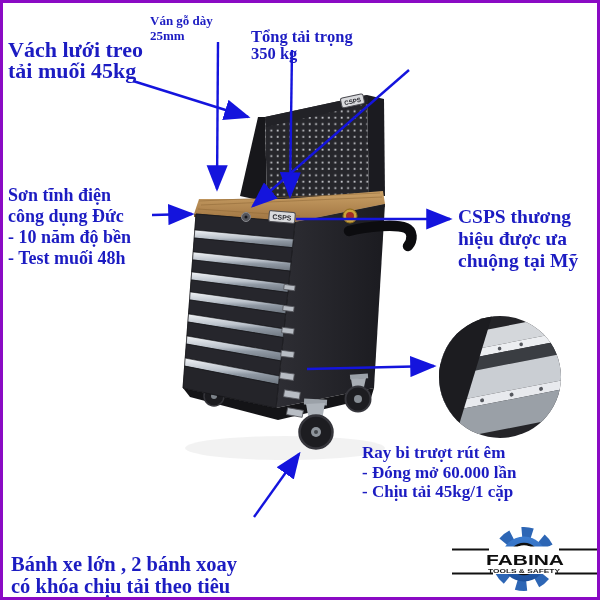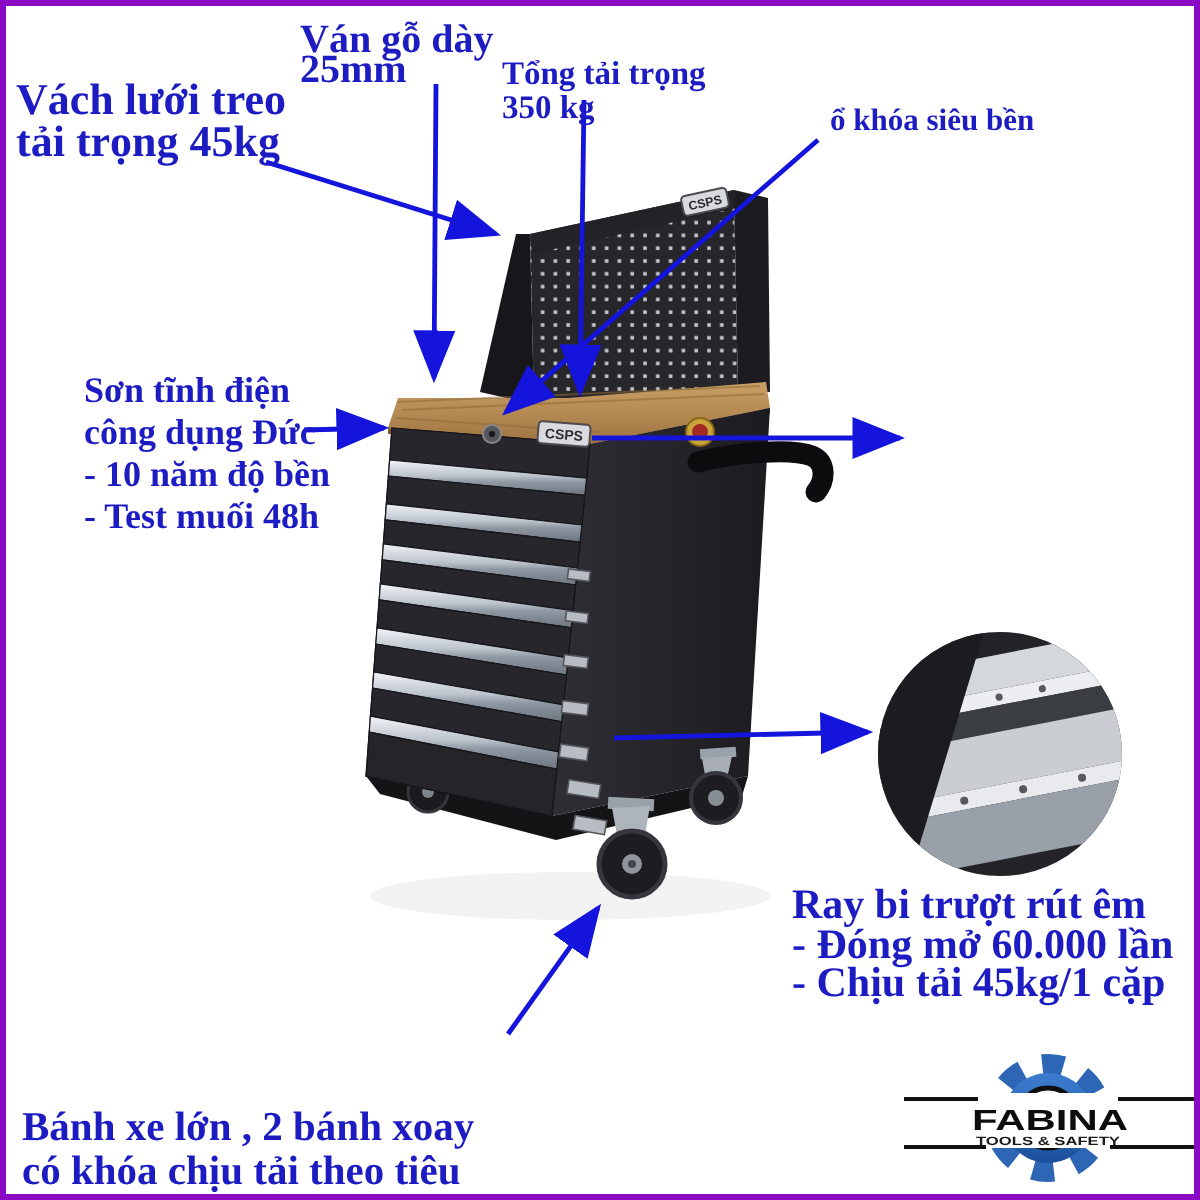--- a/index.html
+++ b/index.html
@@ -3,54 +3,56 @@
 <meta charset="utf-8">
 <style>
   html,body{margin:0;padding:0;background:#ffffff;}
   #stage{position:relative;width:600px;height:600px;background:#ffffff;overflow:hidden;
          font-family:"Liberation Serif", serif;}
   #frame{position:absolute;inset:0;border:3px solid #8a0ac4;pointer-events:none;z-index:50;}
   .svgwrap{position:absolute;left:0;top:0;width:600px;height:600px;z-index:1;}
   .ann{position:absolute;color:#1c1cc2;font-weight:bold;z-index:20;line-height:1.08;}
   .ann span{display:block;white-space:nowrap;}
   .ann-mesh  {left:8px;  top:39px;  font-size:22px;  line-height:21px;}
-  .ann-wood  {left:150px;top:13px;  font-size:20px;line-height:15px;}
+  .ann-wood  {left:150px;top:13px;  font-size:13px;line-height:15px;}
   .ann-load  {left:251px;top:12px;  font-size:16.5px;line-height:17px;margin-top:16px;}
   .ann-lock  {left:415px;top:53px;  font-size:15.5px;}
-  .ann-paint {left:8px;  top:185px; font-size:18px;  line-height:21px;margin-left:34px;}
+  .ann-paint {left:8px;  top:185px; font-size:18px;  line-height:21px;}
   .ann-brand {left:458px;top:206px; font-size:19.5px;line-height:22px;}
-  .ann-slide {left:362px;top:443px; font-size:21px;  line-height:19.5px;margin-left:34px;}
+  .ann-slide {left:362px;top:443px; font-size:17px;  line-height:19.5px;}
   .ann-wheel {left:11px; top:518px; font-size:20.5px;line-height:21.5px;margin-top:36px;}
 </style>
 </head>
 <body>
 
 <div id="stage">
   <div id="frame"></div>
 
   <div class="ann ann-mesh">
     <span>Vách lưới treo</span>
-    <span>tải trọng 45kg</span>
+    <span>tải muối 45kg</span>
   </div>
   <div class="ann ann-wood">
     <span>Ván gỗ dày</span>
     <span>25mm</span>
   </div>
   <div class="ann ann-load">
     <span>Tổng tải trọng</span>
     <span>350 kg</span>
-  </div>
-  <div class="ann ann-lock">
-    <span>ổ khóa siêu bền</span>
   </div>
   <div class="ann ann-paint">
     <span>Sơn tĩnh điện</span>
     <span>công dụng Đức</span>
     <span>- 10 năm độ bền</span>
     <span>- Test muối 48h</span>
+  </div>
+  <div class="ann ann-brand">
+    <span>CSPS thương</span>
+    <span>hiệu được ưa</span>
+    <span>chuộng tại Mỹ</span>
   </div>
   <div class="ann ann-slide">
     <span>Ray bi trượt rút êm</span>
     <span>- Đóng mở 60.000 lần</span>
     <span>- Chịu tải 45kg/1 cặp</span>
   </div>
   <div class="ann ann-wheel">
     <span>Bánh xe lớn , 2 bánh xoay</span>
     <span>có khóa chịu tải theo tiêu</span>
     <span>chuẩn Mỹ</span>

